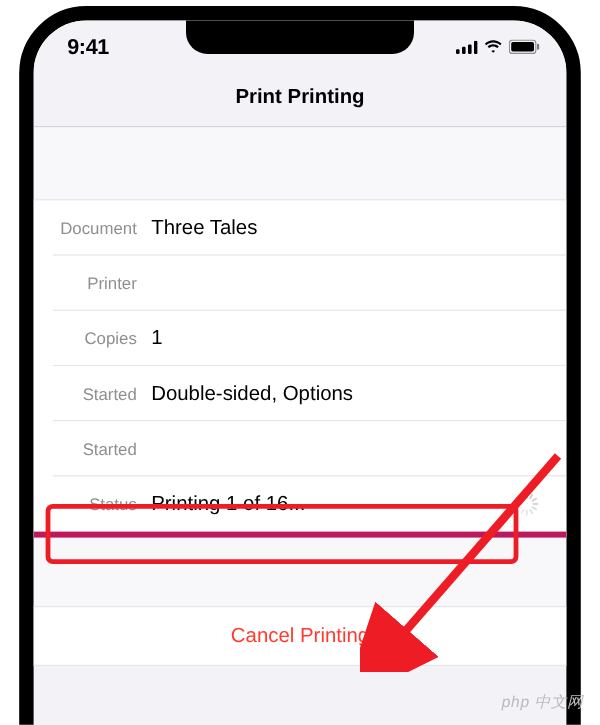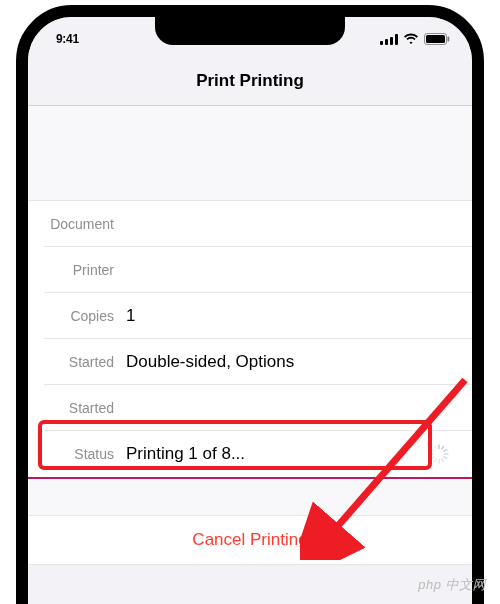--- a/index.html
+++ b/index.html
@@ -32,21 +32,21 @@
       border-bottom-left-radius: 18px;
       border-bottom-right-radius: 18px;
       z-index: 10;
     }
     .status-bar {
       height: 44px;
       display: flex;
       justify-content: space-between;
       align-items: center;
       padding: 0 22px 0 28px;
-      font-size: 12px;
+      font-size: 18px;
       font-weight: 600;
       background: #f2f2f7;
     }
     .status-left { letter-spacing: -0.3px; }
     .status-right { display: flex; align-items: center; gap: 5px; }
     .header {
       background: #f2f2f7;
       text-align: center;
       padding: 10px 0 14px;
       border-bottom: 1px solid #d1d1d6;
@@ -56,22 +56,21 @@
       font-weight: 600;
       color: #000;
     }
     .content {
       background: #f8f8fa;
       padding-top: 60px;
     }
     .rows {
       background: #fff;
       border-top: 1px solid #e5e5ea;
-      border-bottom: 2px solid #be185d;
-      margin-top: 34px;
+      border-bottom: 5px solid #be185d;
     }
     .row {
       display: flex;
       align-items: center;
       min-height: 46px;
       padding: 10px 16px 10px 0;
       margin-left: 16px;
       border-bottom: 1px solid #e5e5ea;
     }
     .row:last-child { border-bottom: none; }
@@ -95,21 +94,21 @@
     }
     .row-printer { display: flex; flex-direction: column; }
     .spinner {
       width: 22px;
       height: 22px;
       margin-right: 6px;
       opacity: 0.5;
       flex-shrink: 0;
     }
     .cancel-section {
-      margin-top: 36px;
+      margin-top: 57px;
       background: #fff;
       border-top: 1px solid #e5e5ea;
       border-bottom: 1px solid #e5e5ea;
     }
     .cancel-btn {
       width: 100%;
       padding: 14px 0;
       text-align: center;
       font-size: 17px;
       color: #ff3b30;
@@ -168,20 +167,21 @@
 
   <div class="header">
     <div class="header-title">Print Printing</div>
   </div>
 
   <div class="content">
     <div class="rows">
 
       <div class="row">
         <div class="row-label">Document</div>
+        <div class="row-value">Three Tales</div>
       </div>
 
       <div class="row">
         <div class="row-label">Printer</div>
       </div>
 
       <div class="row">
         <div class="row-label">Copies</div>
         <div class="row-value">1</div>
       </div>
@@ -190,21 +190,21 @@
         <div class="row-label">Started</div>
         <div class="row-value">Double-sided, Options</div>
       </div>
 
       <div class="row">
         <div class="row-label">Started</div>
       </div>
 
       <div class="row">
         <div class="row-label">Status</div>
-        <div class="row-value">Printing 1 of 8...</div>
+        <div class="row-value">Printing 1 of 16...</div>
         <svg class="spinner" viewBox="0 0 32 32">
           <g stroke="#8e8e93" stroke-width="2.2" stroke-linecap="round">
             <line x1="16" y1="3" x2="16" y2="8" opacity="1"></line>
             <line x1="16" y1="3" x2="16" y2="8" transform="rotate(30 16 16)" opacity=".9"></line>
             <line x1="16" y1="3" x2="16" y2="8" transform="rotate(60 16 16)" opacity=".8"></line>
             <line x1="16" y1="3" x2="16" y2="8" transform="rotate(90 16 16)" opacity=".7"></line>
             <line x1="16" y1="3" x2="16" y2="8" transform="rotate(120 16 16)" opacity=".6"></line>
             <line x1="16" y1="3" x2="16" y2="8" transform="rotate(150 16 16)" opacity=".5"></line>
             <line x1="16" y1="3" x2="16" y2="8" transform="rotate(180 16 16)" opacity=".45"></line>
             <line x1="16" y1="3" x2="16" y2="8" transform="rotate(210 16 16)" opacity=".4"></line>

